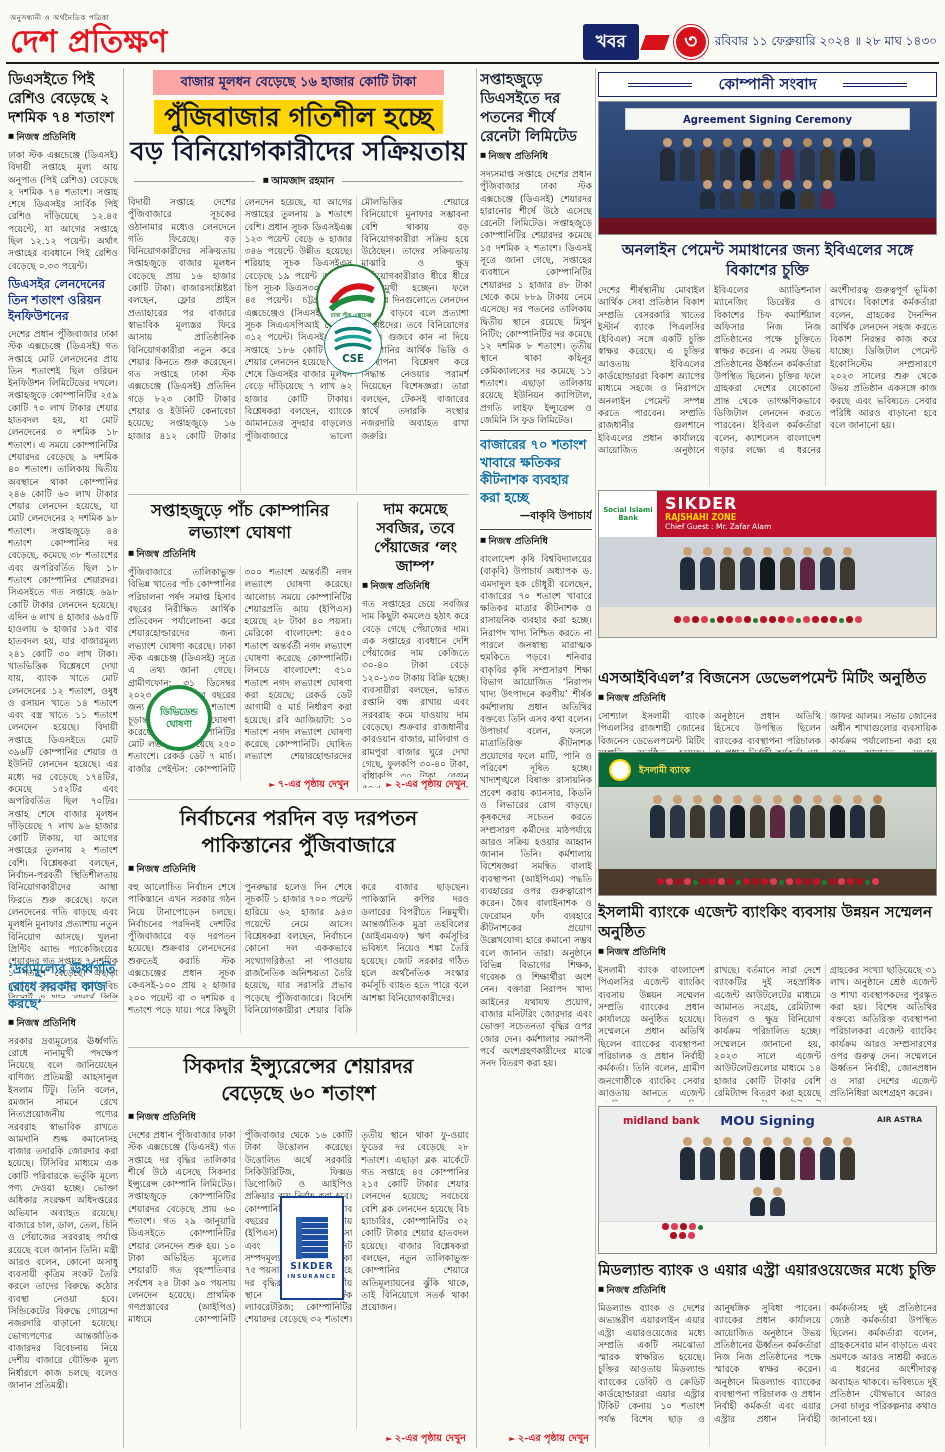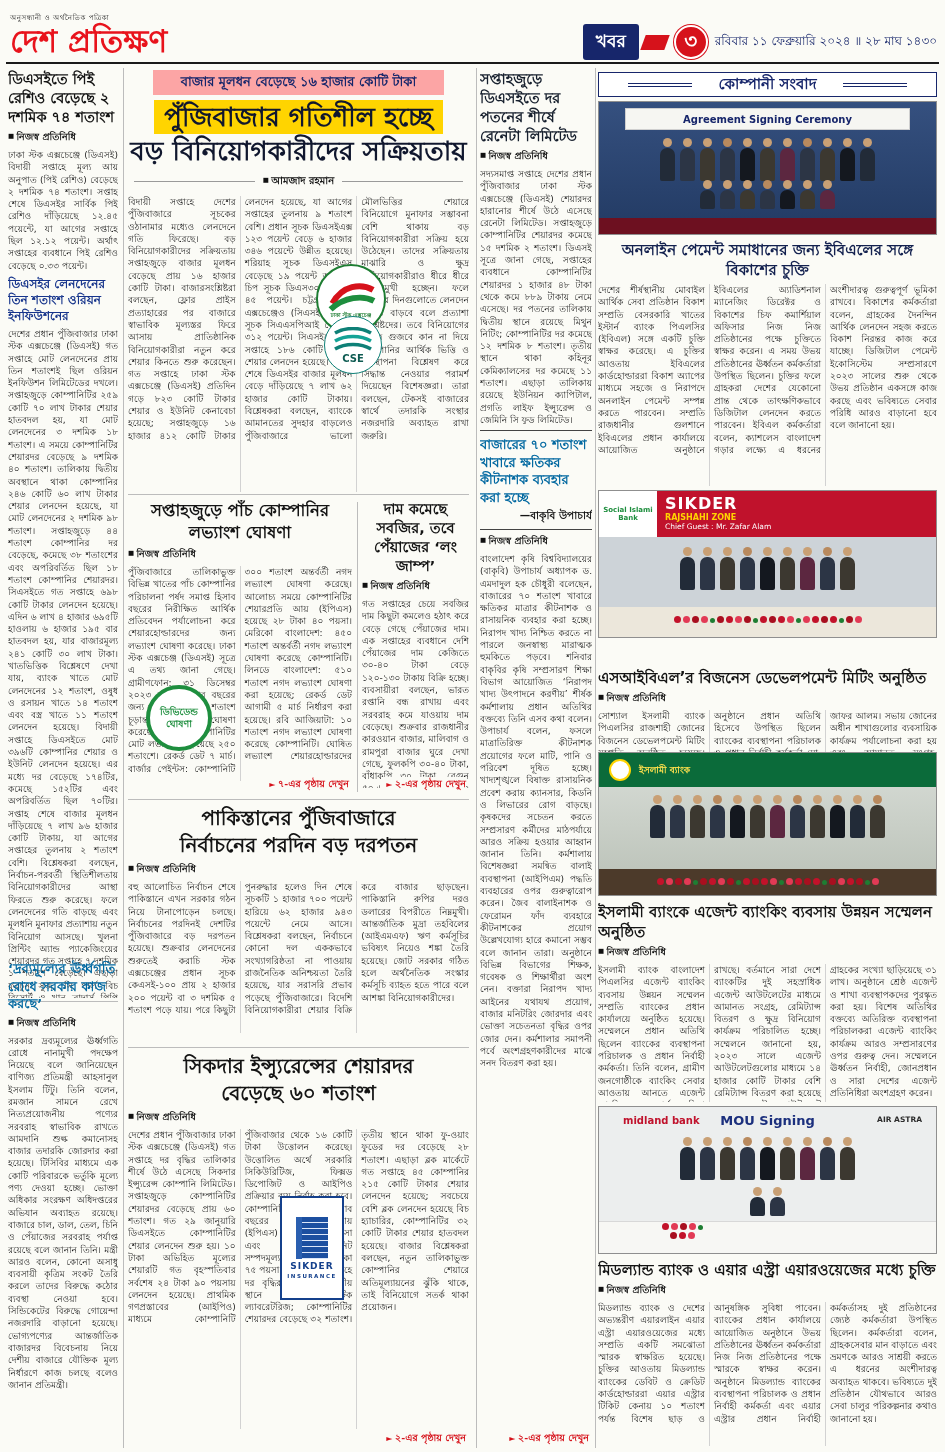--- a/index.html
+++ b/index.html
@@ -154,22 +154,22 @@
   <div class="abs" style="left:362px;top:500px;width:107px;height:294px;overflow:hidden">
     <h2 class="h-col" style="text-align:center">দাম কমেছে সবজির, তবে পেঁয়াজের ‘লং জাম্প’</h2>
     <div class="byline">নিজস্ব প্রতিনিধি</div>
     <div class="body-text" style="height:190px">গত সপ্তাহের চেয়ে সবজির দাম কিছুটা কমলেও হঠাৎ করে বেড়ে গেছে পেঁয়াজের দাম। এক সপ্তাহের ব্যবধানে দেশি পেঁয়াজের দাম কেজিতে ৩০-৪০ টাকা বেড়ে ১২০-১৩০ টাকায় বিক্রি হচ্ছে। ব্যবসায়ীরা বলছেন, ভারত রপ্তানি বন্ধ রাখায় এবং সরবরাহ কমে যাওয়ায় দাম বেড়েছে। শুক্রবার রাজধানীর কারওয়ান বাজার, মালিবাগ ও রামপুরা বাজার ঘুরে দেখা গেছে, ফুলকপি ৩০-৪০ টাকা, বাঁধাকপি ৩০ টাকা, বেগুন ৫০-৬০ টাকা, শিম ৪০-৫০ টাকা ও টমেটো ৪০ টাকা কেজি দরে বিক্রি হচ্ছে। নতুন আলুর কেজি ৩০-৩৫ টাকা। ব্রয়লার মুরগির কেজি ২০০-২১০ টাকা, ডিমের ডজন ১৩০ টাকা। ক্রেতারা বলছেন, শীতের সবজির ভরা মৌসুমেও দাম তুলনামূলক বেশি।</div>
     <div class="jump">২-এর পৃষ্ঠায় দেখুন</div>
   </div>
 
   <div class="hr" style="left:128px;top:799px;width:341px"></div>
 
   <div class="abs" style="left:128px;top:805px;width:341px;height:238px;overflow:hidden">
+    <h2 class="h-mid">নির্বাচনের পরদিন বড় দরপতন</h2>
     <h2 class="h-mid">পাকিস্তানের পুঁজিবাজারে</h2>
-    <h2 class="h-mid">নির্বাচনের পরদিন বড় দরপতন</h2>
     <div class="byline">নিজস্ব প্রতিনিধি</div>
     <div class="body-text c3" style="height:152px">বহু আলোচিত নির্বাচন শেষে পাকিস্তানে এখন সরকার গঠন নিয়ে টানাপোড়েন চলছে। নির্বাচনের পরদিনই দেশটির পুঁজিবাজারে বড় দরপতন হয়েছে। শুক্রবার লেনদেনের শুরুতেই করাচি স্টক এক্সচেঞ্জের প্রধান সূচক কেএসই-১০০ প্রায় ২ হাজার ২০০ পয়েন্ট বা ৩ দশমিক ৫ শতাংশ পড়ে যায়। পরে কিছুটা পুনরুদ্ধার হলেও দিন শেষে সূচকটি ১ হাজার ৭০০ পয়েন্ট হারিয়ে ৬২ হাজার ৯৪৩ পয়েন্টে নেমে আসে। বিশ্লেষকরা বলছেন, নির্বাচনে কোনো দল এককভাবে সংখ্যাগরিষ্ঠতা না পাওয়ায় রাজনৈতিক অনিশ্চয়তা তৈরি হয়েছে, যার সরাসরি প্রভাব পড়েছে পুঁজিবাজারে। বিদেশি বিনিয়োগকারীরা শেয়ার বিক্রি করে বাজার ছাড়ছেন। পাকিস্তানি রুপির দরও ডলারের বিপরীতে নিম্নমুখী। আন্তর্জাতিক মুদ্রা তহবিলের (আইএমএফ) ঋণ কর্মসূচির ভবিষ্যৎ নিয়েও শঙ্কা তৈরি হয়েছে। জোট সরকার গঠিত হলে অর্থনৈতিক সংস্কার কর্মসূচি ব্যাহত হতে পারে বলে আশঙ্কা বিনিয়োগকারীদের।</div>
   </div>
 
   <div class="hr" style="left:128px;top:1047px;width:341px"></div>
 
   <div class="abs" style="left:128px;top:1053px;width:341px;height:395px;overflow:hidden">
     <h2 class="h-mid">সিকদার ইন্স্যুরেন্সের শেয়ারদর</h2>
     <h2 class="h-mid">বেড়েছে ৬০ শতাংশ</h2>
     <div class="byline">নিজস্ব প্রতিনিধি</div>

